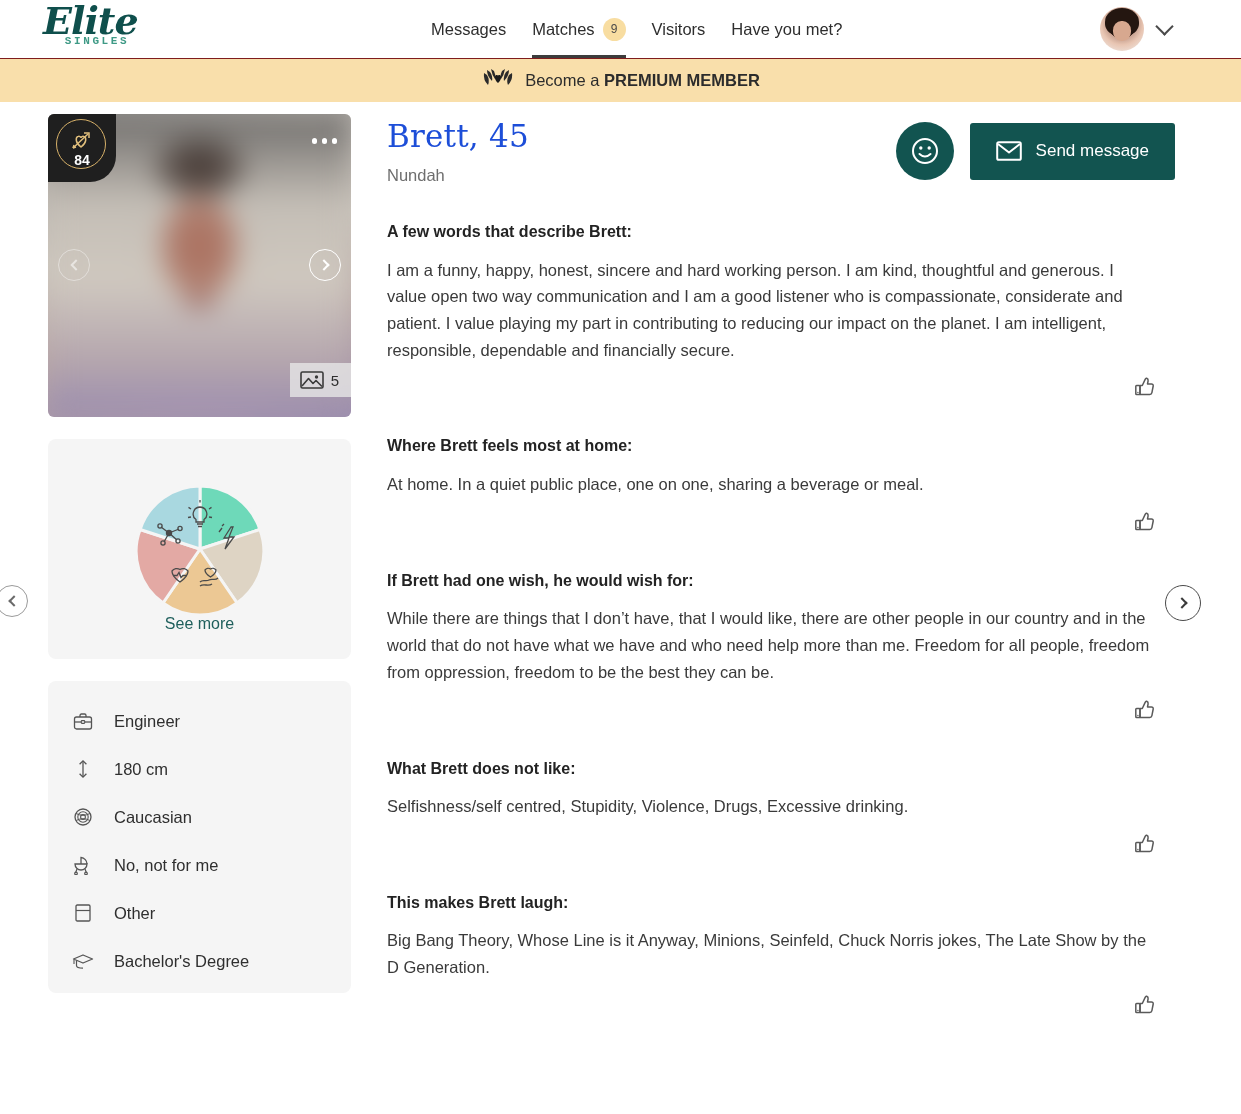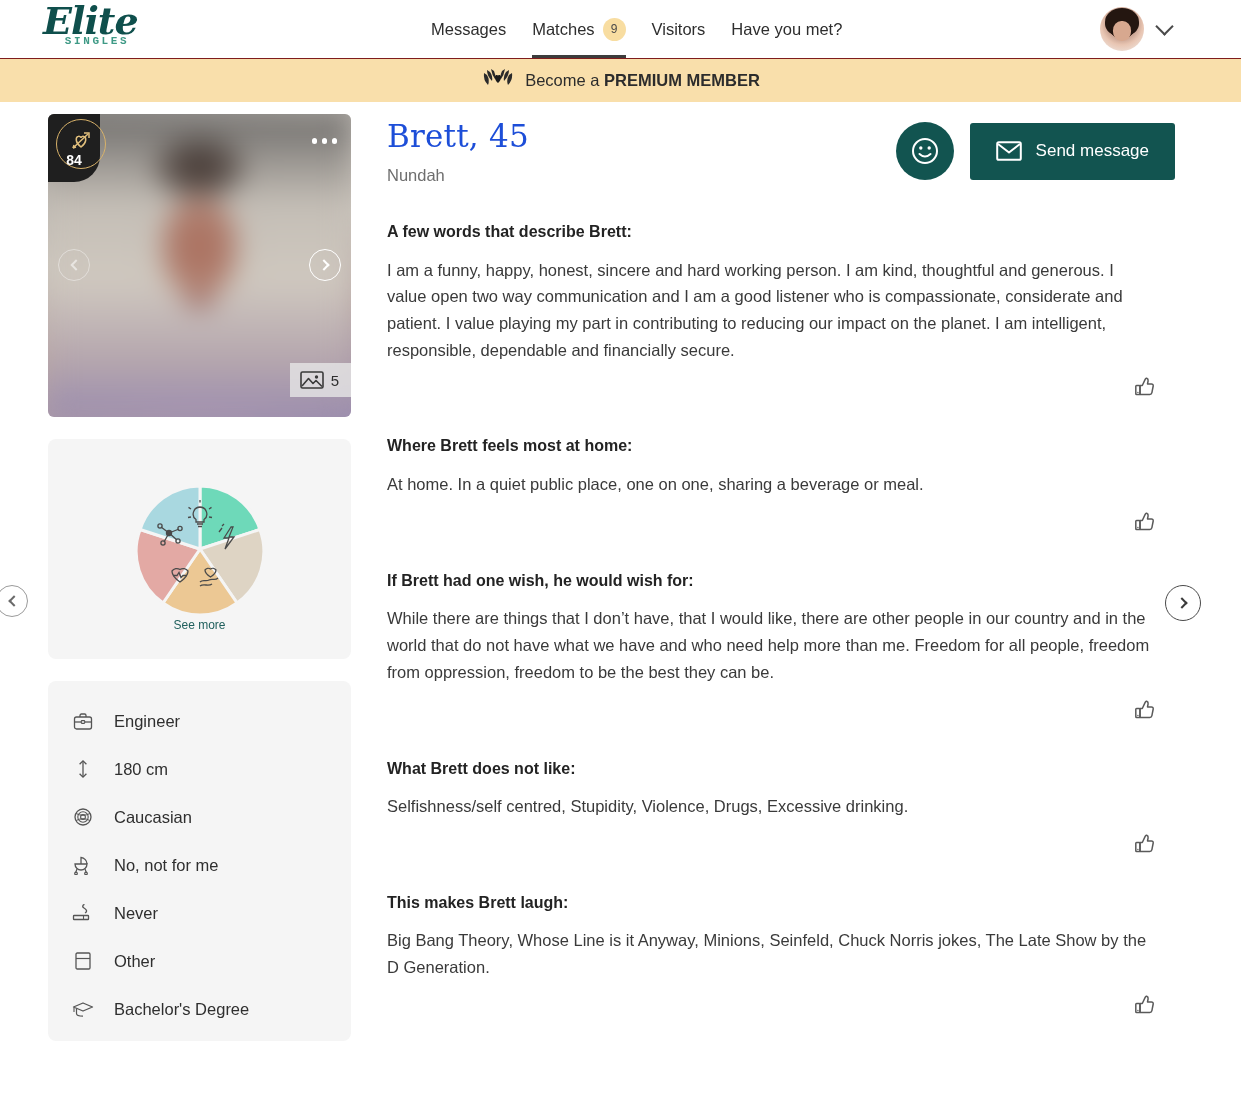--- a/index.html
+++ b/index.html
@@ -189,21 +189,21 @@
     background:
       radial-gradient(ellipse 62px 82px at 50% 44%, rgba(168,106,88,0.96) 0%, rgba(168,106,88,0.75) 50%, rgba(168,106,88,0) 72%),
       radial-gradient(ellipse 66px 46px at 50% 18%, rgba(52,38,33,0.92) 0%, rgba(52,38,33,0.5) 55%, rgba(52,38,33,0) 78%),
       radial-gradient(ellipse 30px 14px at 50% 62%, rgba(120,48,46,0.75) 0%, rgba(120,48,46,0) 75%),
       radial-gradient(ellipse 140px 50px at 50% 104%, rgba(168,150,180,0.95) 0%, rgba(168,150,180,0.2) 70%, rgba(168,150,180,0) 100%),
       linear-gradient(180deg, #6f6d6b 0%, #c4beb6 30%, #cfc8bf 55%, #b4a5ad 82%, #9a8cae 100%);
     filter: blur(13px);
   }
   .score-badge {
     position: absolute; left: 0; top: 0;
-    width: 52px; height: 68px;
+    width: 68px; height: 68px;
     background: #1f1f1f;
     border-bottom-right-radius: 26px;
     display: flex; flex-direction: column;
     align-items: center; justify-content: center;
     cursor: pointer;
   }
   .score-ring {
     position: absolute;
     left: 8px; top: 5px;
     width: 50px; height: 50px;
@@ -253,21 +253,21 @@
   .personality-title {
     font-family: "DejaVu Serif", serif;
     font-size: 28px;
     font-weight: 400;
     color: #262626;
     letter-spacing: 0.2px;
   }
   .wheel-wrap { margin: 22px auto 0; width: 132px; height: 132px; position: relative; }
   .see-more {
     display: inline-block;
-    font-size: 12px;
+    font-size: 16px;
     color: #1f5f5c;
     cursor: pointer;
   }
 
   .attrs-card { padding: 16px 0 8px; }
   .attr-row {
     display: flex; align-items: center;
     gap: 20px;
     padding: 13px 0 13px 24px;
     font-size: 16.5px;
@@ -520,30 +520,20 @@
               <path d="M3 9 h12 a0 0 0 0 1 0 0 a6 6 0 0 1 -12 0 z" fill="none" stroke="#555" stroke-width="1.3"></path>
               <path d="M9 9 V2.5 a6.5 6.5 0 0 1 6 6.5" fill="none" stroke="#555" stroke-width="1.3"></path>
               <path d="M5 14 L3.5 18 M13 14 L14.5 18" stroke="#555" stroke-width="1.2"></path>
               <circle cx="4" cy="18.4" r="1.3" fill="none" stroke="#555" stroke-width="1.2"></circle>
               <circle cx="14" cy="18.4" r="1.3" fill="none" stroke="#555" stroke-width="1.2"></circle>
             </svg>
         </span>
         <span>No, not for me</span>
       </div>
 
-      <div class="attr-row">
-        <span class="attr-icon">
-          <svg width="22" height="18" viewBox="0 0 22 18">
-              <rect x="1.5" y="11.5" width="15" height="4" rx="0.6" fill="none" stroke="#555" stroke-width="1.3"></rect>
-              <path d="M11.5 11.5 V15.5" stroke="#555" stroke-width="1.1"></path>
-              <path d="M13 9 c3 -1.5 1 -4 -1 -5 c-2 -1 -1.5 -3 0.5 -3.6" fill="none" stroke="#555" stroke-width="1.3"></path>
-            </svg>
-        </span>
-        <span>Never</span>
-      </div>
 
       <div class="attr-row">
         <span class="attr-icon">
           <svg width="18" height="20" viewBox="0 0 18 20">
               <rect x="2" y="2" width="14" height="16" rx="1.2" fill="none" stroke="#555" stroke-width="1.3"></rect>
               <path d="M2 7.5 H16" stroke="#555" stroke-width="1.2"></path>
             </svg>
         </span>
         <span>Other</span>
       </div>

